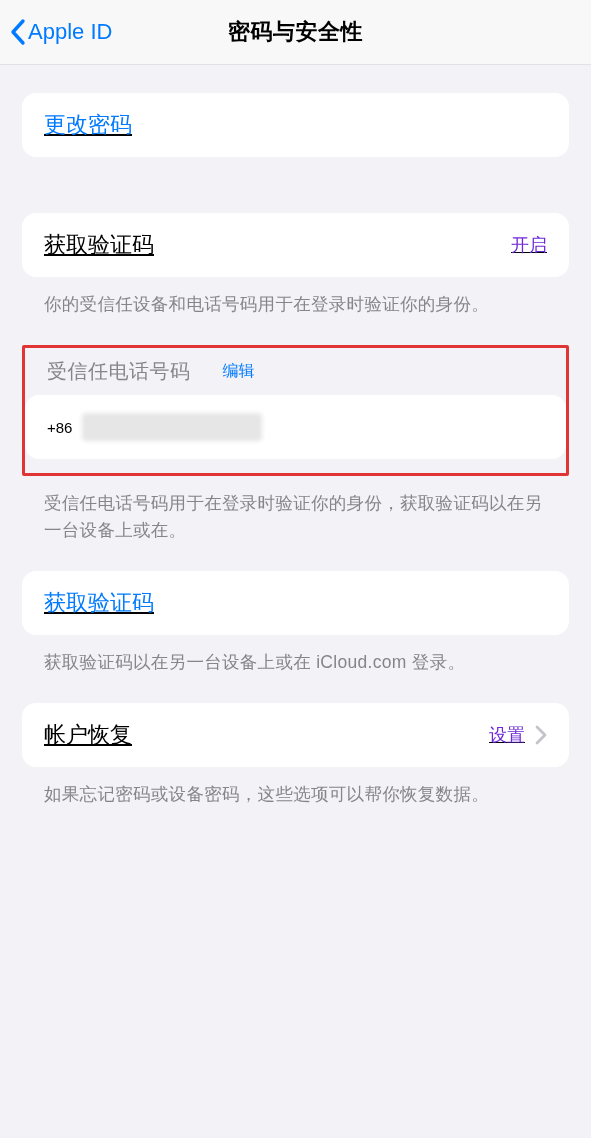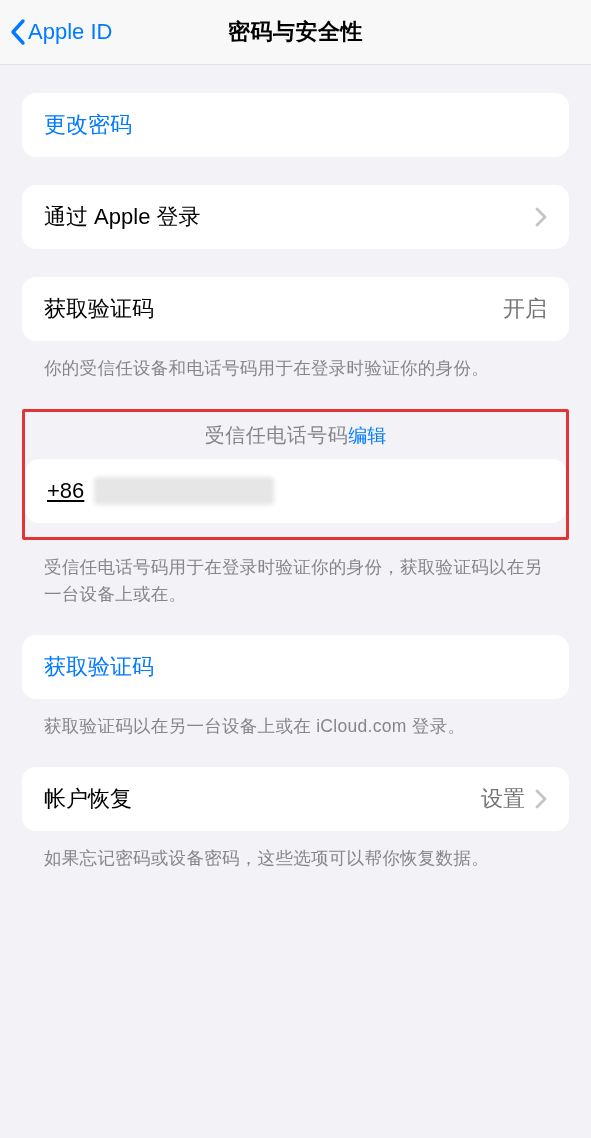--- a/index.html
+++ b/index.html
@@ -43,32 +43,33 @@
 
     .content { padding-bottom: 20px; }
 
     .group-spacer { height: 28px; }
 
     .card {
       background: #fff;
       margin: 0 22px;
       border-radius: 14px;
       overflow: hidden;
+      text-decoration: underline;
     }
 
     .row {
       min-height: 64px;
       padding: 0 22px;
       display: flex;
       align-items: center;
       justify-content: space-between;
     }
     .row-label { font-size: 22px; }
     .row-link { color: #007aff; font-size: 22px; }
-    .row-value { color: #737373; font-size: 22px; }
+    .row-value { color: #6d28d9; font-size: 18px; }
 
     .chevron { margin-left: 10px; flex: 0 0 auto; }
     .chevron svg { display: block; }
 
     .footer {
       margin: 14px 22px 0 22px;
       padding: 0 22px;
       color: #86868a;
       font-size: 17.5px;
       line-height: 1.5;
@@ -78,45 +79,45 @@
     
     .highlight-wrap {
       margin: 0 22px;
       border: 3px solid #e23434;
       border-radius: 2px;
       padding: 10px 0 14px 0;
     }
     .section-header {
       display: flex;
       align-items: center;
-      justify-content: center;
+      justify-content: flex-start;
       padding: 0 22px 10px 22px;
+      gap: 32px;
     }
     .section-header-title {
       color: #86868a;
       font-size: 20px;
       letter-spacing: 0.5px;
     }
     .section-header-action {
       color: #007aff;
-      font-size: 19px;
+      font-size: 16px;
     }
     .phone-card {
       background: #fff;
       border-radius: 14px;
       margin: 0 0;
     }
     .phone-row {
       min-height: 64px;
       padding: 0 22px;
       display: flex;
       align-items: center;
-      font-size: 22px;
+      font-size: 15px;
       color: #000;
-      text-decoration: underline;
     }
     .redacted {
       display: inline-block;
       width: 180px;
       height: 28px;
       margin-left: 10px;
       background: #e6e6e6;
       filter: blur(2px);
       border-radius: 4px;
     }
@@ -141,30 +142,20 @@
 <div class="content">
 
   <div class="group-spacer"></div>
   <div class="card">
     <div class="row">
       <span class="row-link">更改密码</span>
     </div>
   </div>
 
   <div class="group-spacer"></div>
-  <div class="card">
-    <div class="row">
-      <span class="row-label">通过 Apple 登录</span>
-      <span class="chevron">
-        <svg width="12" height="20" viewBox="0 0 12 20">
-          <polyline points="2,2 10,10 2,18" fill="none" stroke="#c4c4c8" stroke-width="2.8" stroke-linecap="round" stroke-linejoin="round"></polyline>
-        </svg>
-      </span>
-    </div>
-  </div>
 
   <div class="group-spacer"></div>
   <div class="card">
     <div class="row">
       <span class="row-label">获取验证码</span>
       <span class="row-value">开启</span>
     </div>
   </div>
   <div class="footer">你的受信任设备和电话号码用于在登录时验证你的身份。</div>
 

